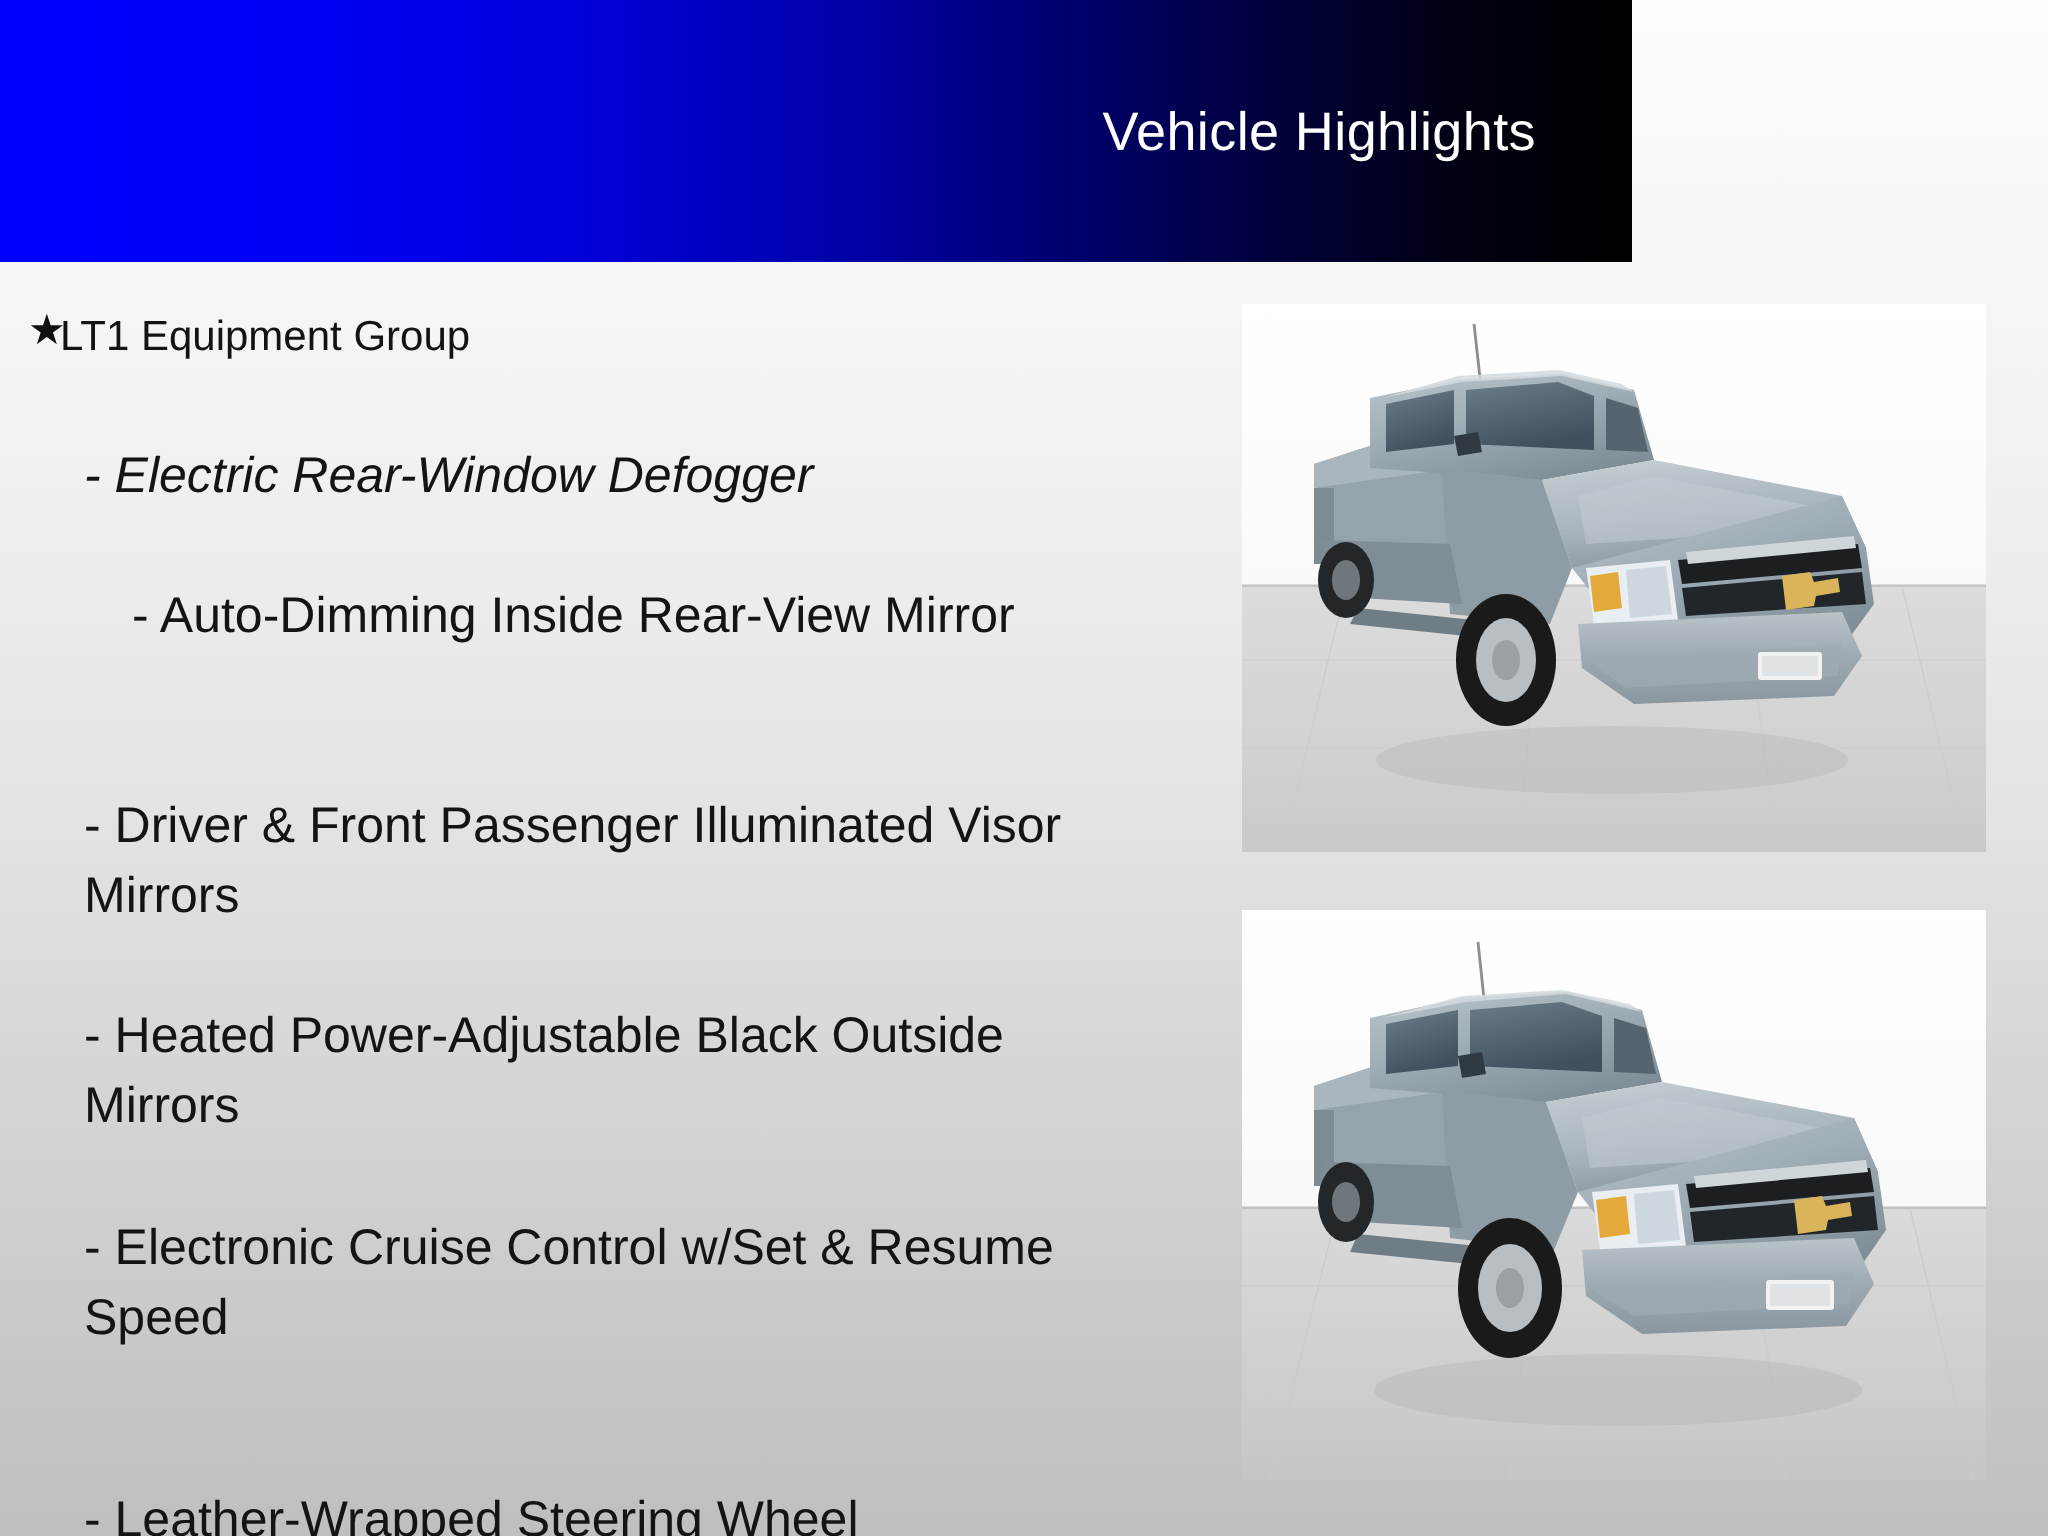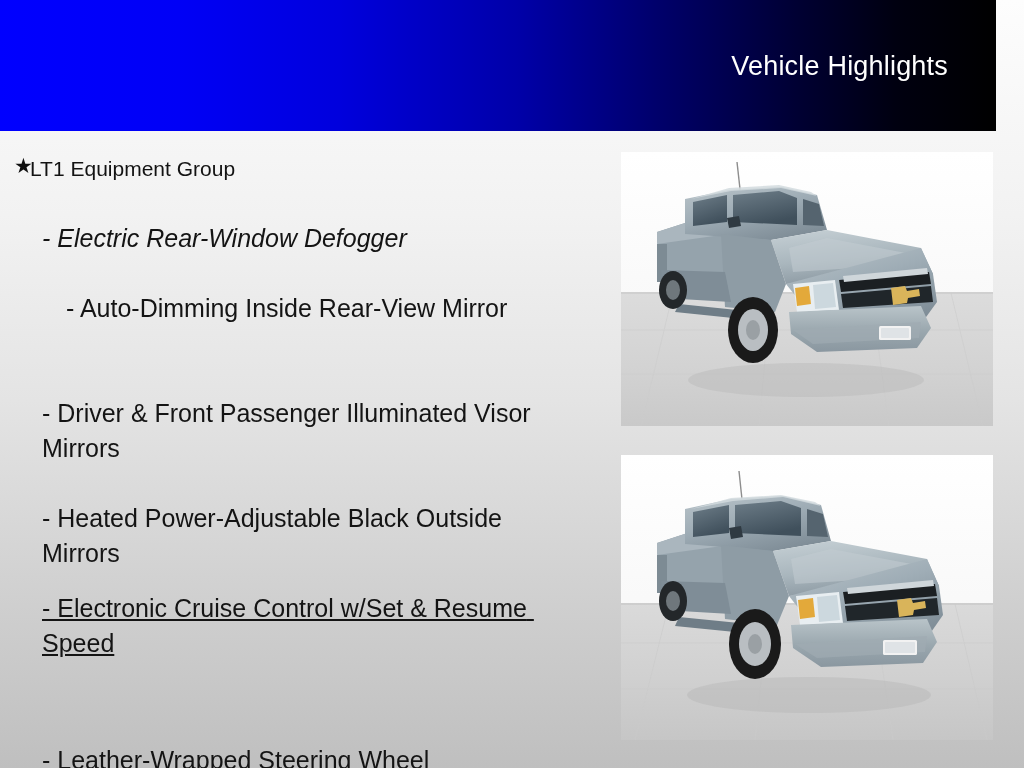--- a/index.html
+++ b/index.html
@@ -20,21 +20,21 @@
     height: 768px;
     background: linear-gradient(to bottom, #fdfdfd 0%, #fafafa 8%, #f2f2f2 28%, #e4e4e4 52%, #d2d2d2 75%, #bfbfbf 100%);
     overflow: hidden;
   }
 
   
   #header-band {
     position: absolute;
     left: 0;
     top: 0;
-    width: 996px;
+    width: 816px;
     height: 131px;
     background: linear-gradient(to right, #0000ff 0%, #0000f6 18%, #0000dd 34%, #0000a8 52%, #00006b 66%, #000033 80%, #000010 90%, #000000 100%);
     text-align: right;
   }
   #header-title {
     position: absolute;
     right: 48px;
     top: 50px;
     color: #ffffff;
     font-size: 27px;
@@ -132,21 +132,21 @@
 
     <div class="bullet-row" style="left:0px; top:20px; width:580px;">
       <span class="star-bullet">★</span>
       <span class="bullet-text">LT1 Equipment Group</span>
     </div>
 
     <div class="sub-item" style="top:90px;font-style:italic;">- Electric Rear-Window Defogger</div>
     <div class="sub-item" style="top:160px;margin-left:24px;">- Auto-Dimming Inside Rear-View Mirror</div>
     <div class="sub-item" style="top:370px;">- Heated Power-Adjustable Black Outside Mirrors</div>
     <div class="sub-item" style="top:265px;">- Driver &amp; Front Passenger Illuminated Visor Mirrors</div>
-    <div class="sub-item" style="top:460px;text-decoration:underline;">- Electronic Cruise Control w/Set &amp; Resume Speed</div>
+    <div class="sub-item" style="top:476px;">- Electronic Cruise Control w/Set &amp; Resume Speed</div>
     <div class="sub-item" style="top:580px;margin-top:32px;">- Leather-Wrapped Steering Wheel</div>
 
   </div>
 
   <div class="photo-frame" id="photo-top">
     <div class="photo-inner">
       <svg class="photo-svg" viewBox="0 0 372 274" preserveAspectRatio="xMidYMid slice">
         <defs>
           <linearGradient id="bgT" x1="0" y1="0" x2="0" y2="1">
             <stop offset="0%" stop-color="#ffffff"></stop>

